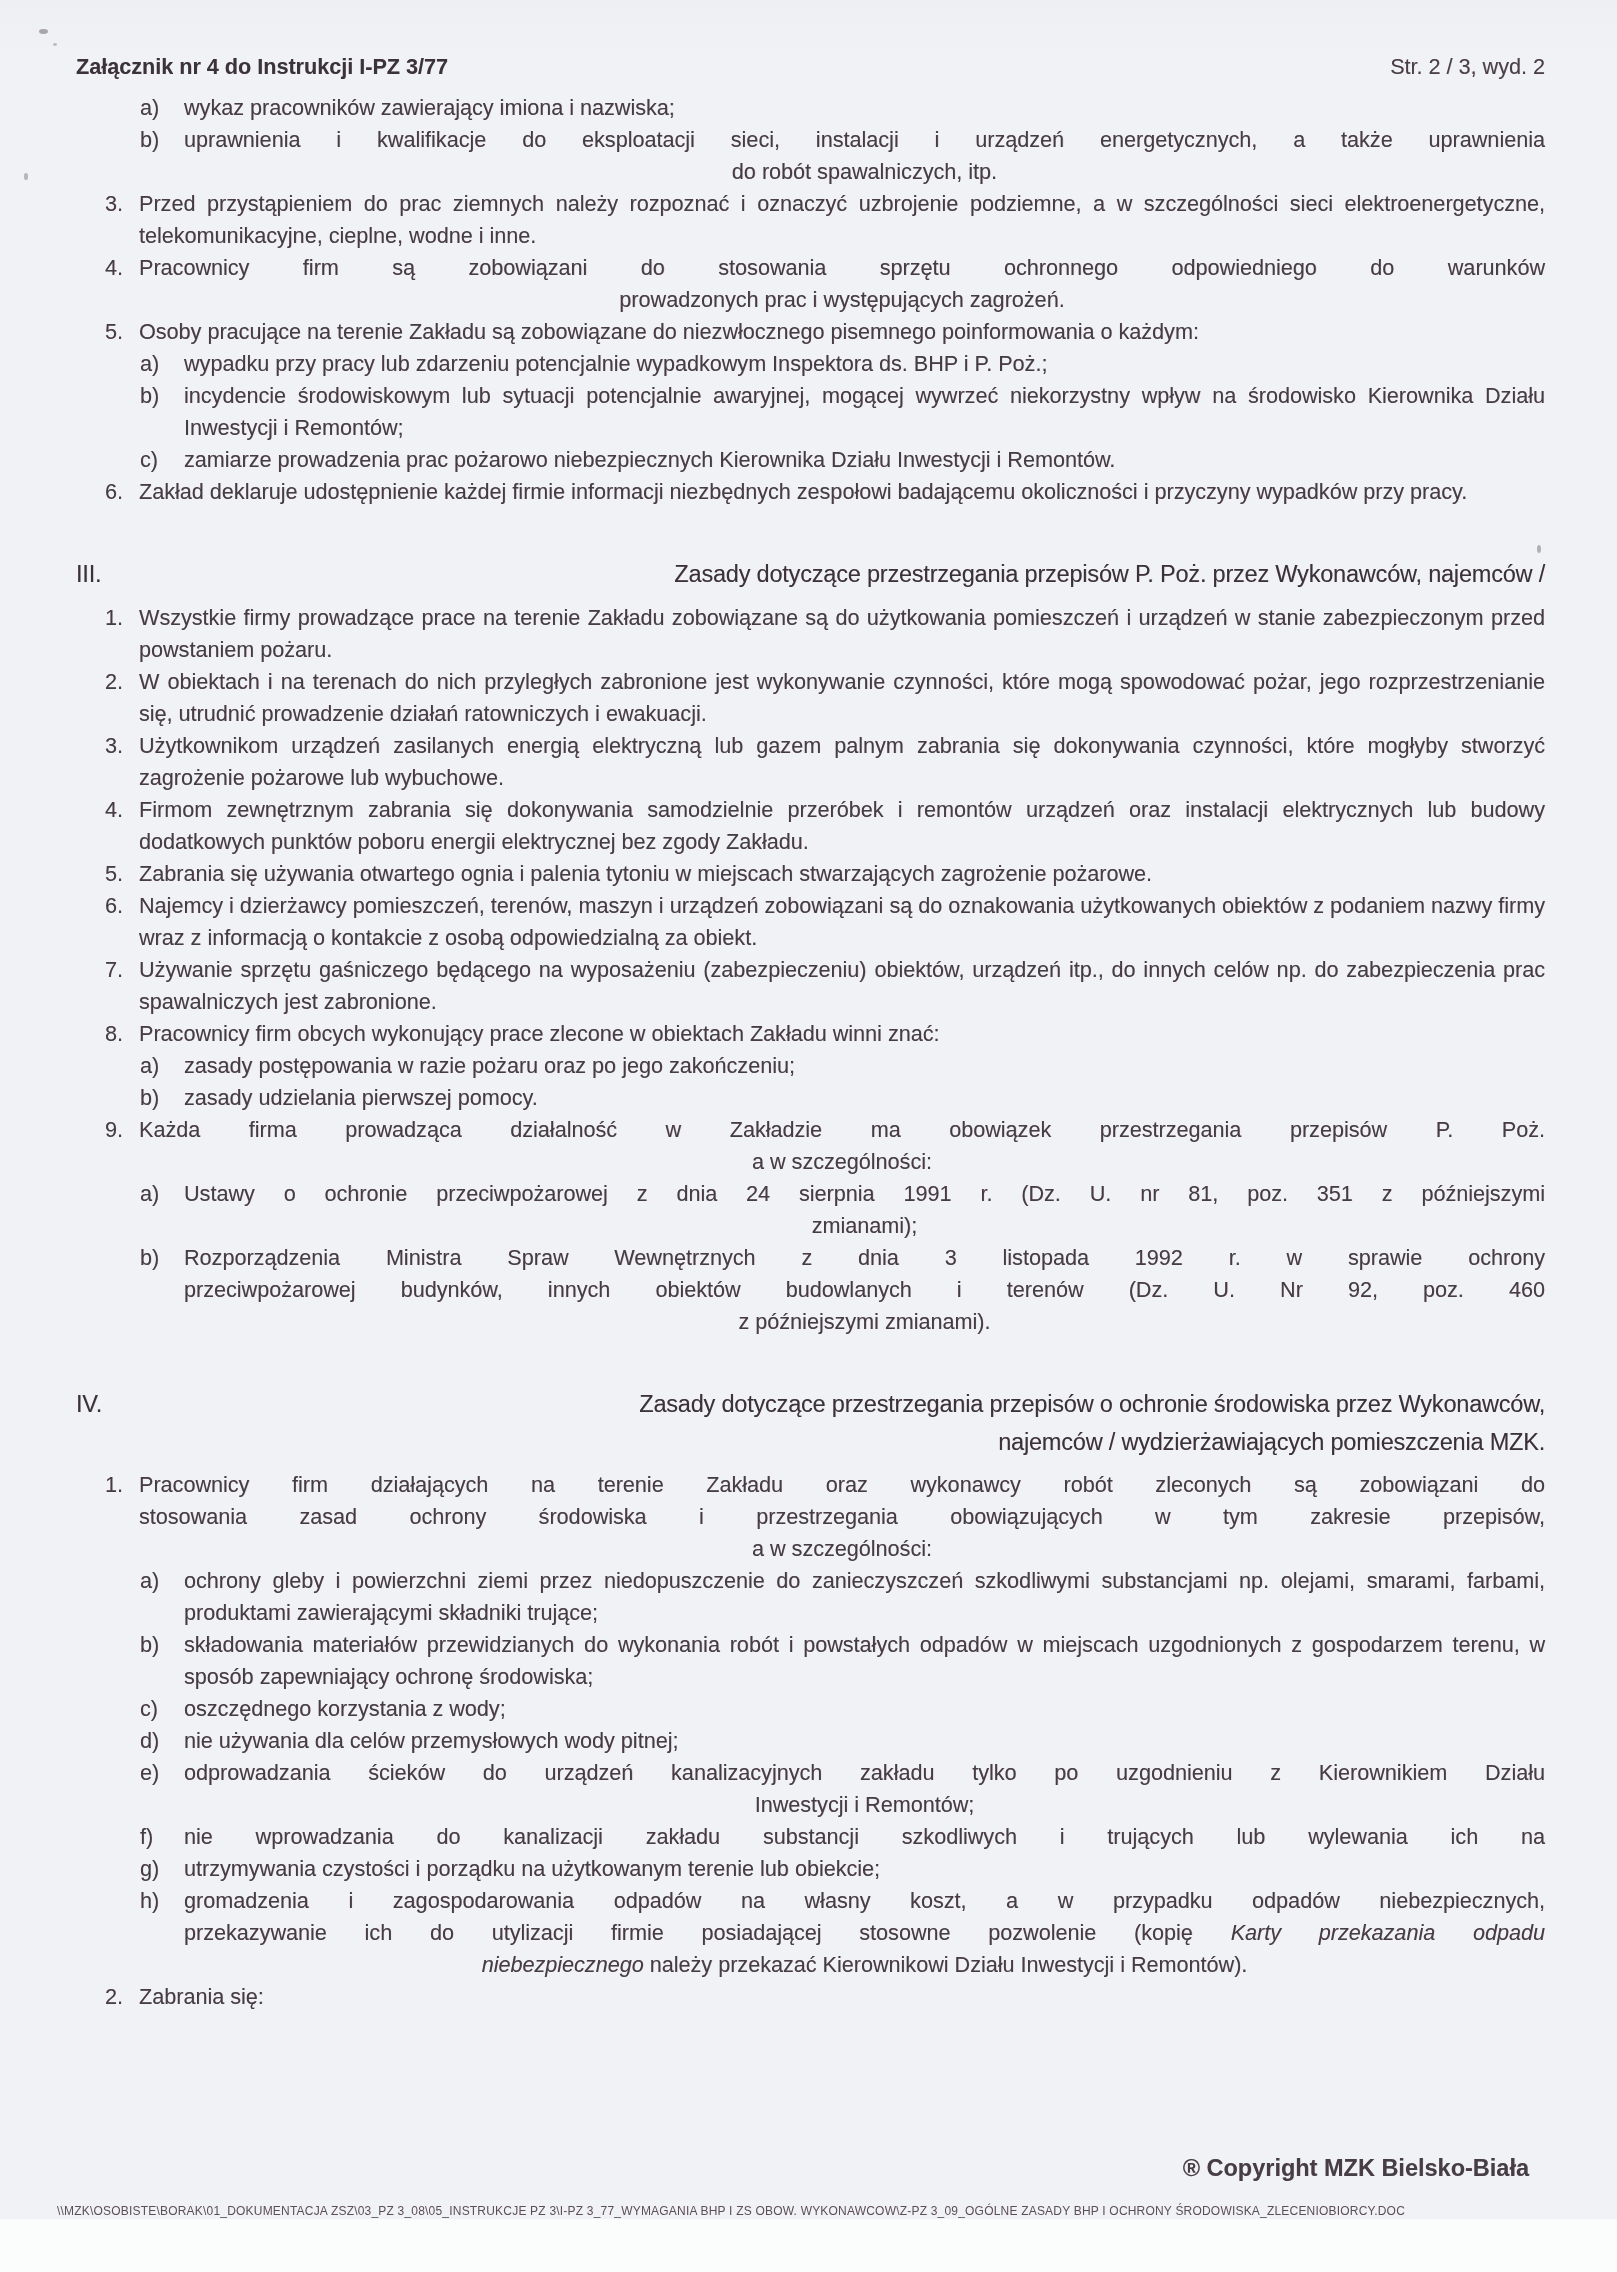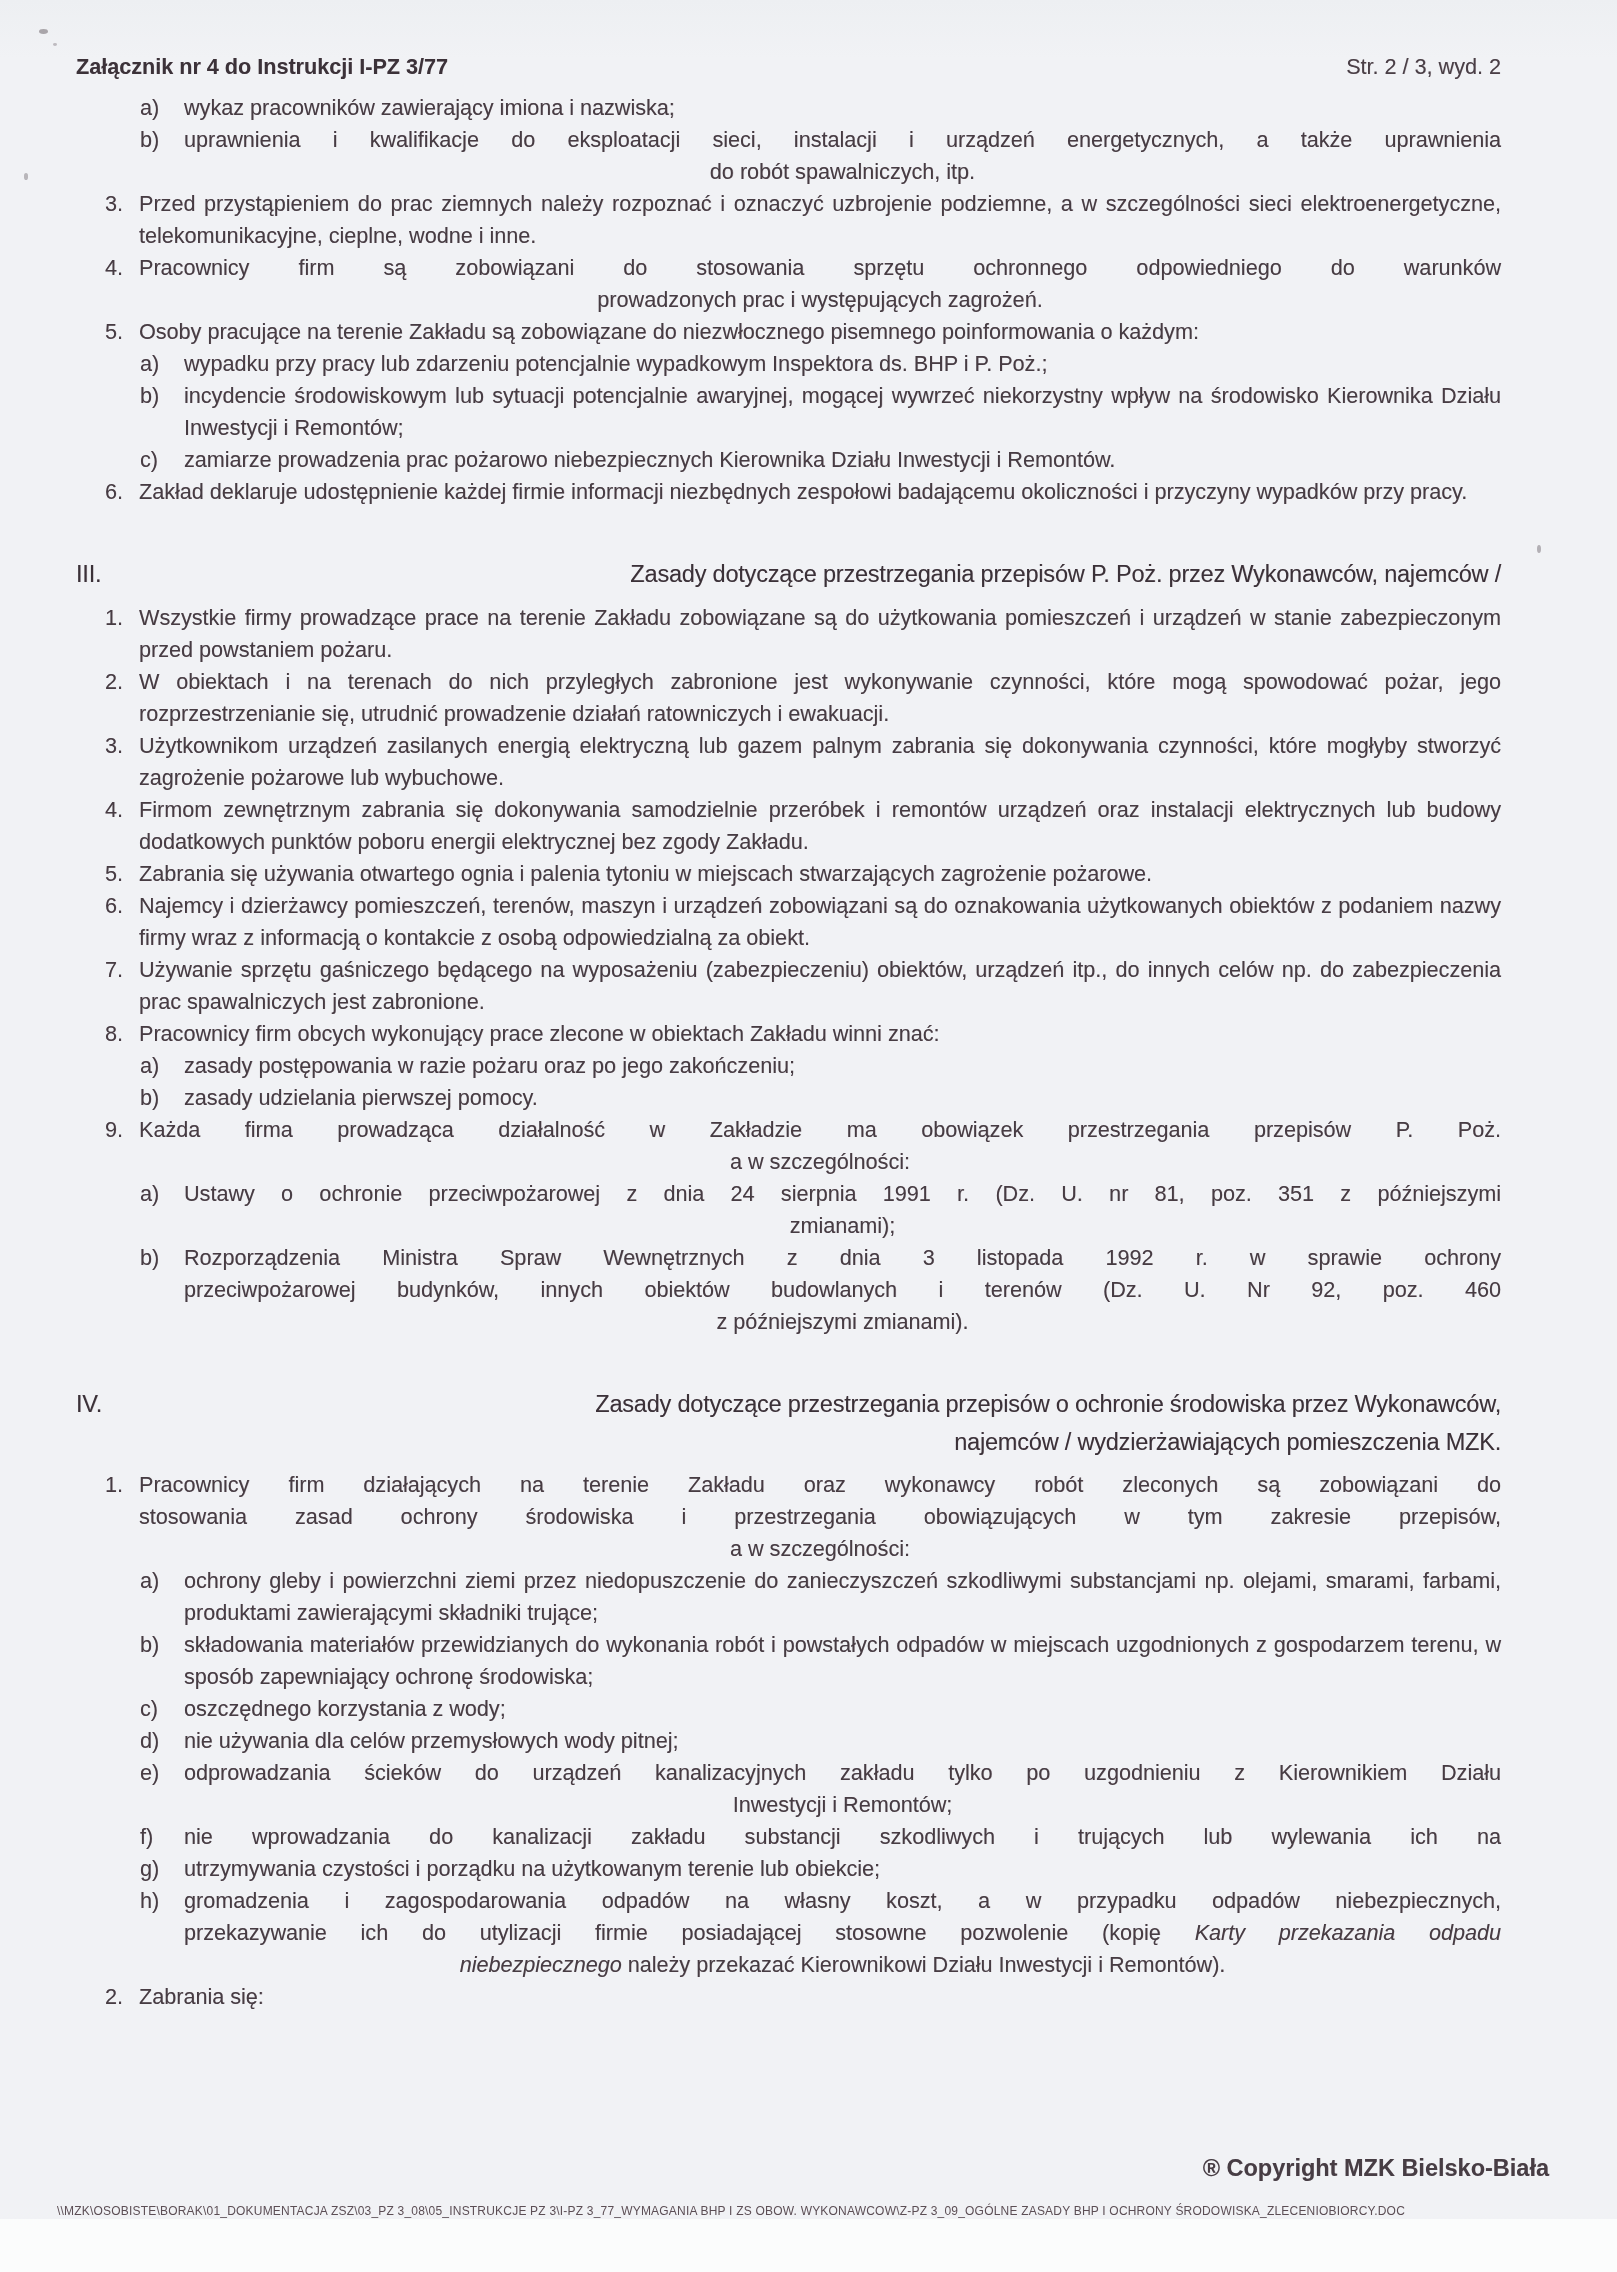--- a/index.html
+++ b/index.html
@@ -4,38 +4,38 @@
 <style>
   html,body{margin:0;padding:0;}
   body{
     width:1617px;height:2273px;overflow:hidden;position:relative;
     background:linear-gradient(180deg,#edeff2 0,#f1f2f5 59px,#f1f2f5 2215px,#f3f4f5 2273px);
     font-family:"Liberation Sans","DejaVu Sans",sans-serif;
     color:#473c43;
     font-size:21.6px;line-height:32px;
     text-shadow:0.3px 0.3px 0.6px rgba(80,60,72,0.35);
   }
-  .page{padding:51px 116px 0 76px;}
+  .page{padding:51px 72px 0 76px;}
   .hdr{display:flex;justify-content:space-between;align-items:baseline;margin-bottom:8.8px;}
   .hdr-left{font-weight:bold;color:#3c3239;font-size:21.6px;}
   .hdr-right{font-size:21.6px;color:#4a3f46;}
   .li{display:flex;}
   .l1{margin-left:29px;}
   .l1>.num{flex:0 0 34px;}
   .l2{margin-left:64px;}
   .l2>.num{flex:0 0 44px;}
   .txt{flex:1;text-align:justify;}
   .jl{display:block;text-align:justify;text-align-last:justify;}
   .ll{display:block;text-align:center;}
   .sec{display:flex;font-weight:normal;color:#3b3138;font-size:23.5px;line-height:38px;margin:47px 0 8.8px 0;letter-spacing:-0.2px;}
   .sec>.num{flex:0 0 44px;}
   .sec .txt{text-align:right;}
   .hl{display:block;}
   .it{font-style:italic;}
-  .copyright{position:absolute;right:68px;top:2152px;font-weight:bold;font-size:23.5px;color:#473d44;}
+  .copyright{position:absolute;right:88px;top:2152px;font-weight:bold;font-size:23.5px;color:#473d44;}
   .docpath{position:absolute;left:57px;top:2195px;font-size:12px;letter-spacing:0.2px;color:#5c4e55;white-space:nowrap;text-shadow:none;}
   .bottom-band{position:absolute;left:0;right:0;top:2219px;height:54px;background:#fbfcfc;}
   .speck{position:absolute;border-radius:50%;background:rgba(85,75,82,0.65);}
 </style>
 </head>
 <body>
 
 <div class="page">
 
   <div class="hdr">

